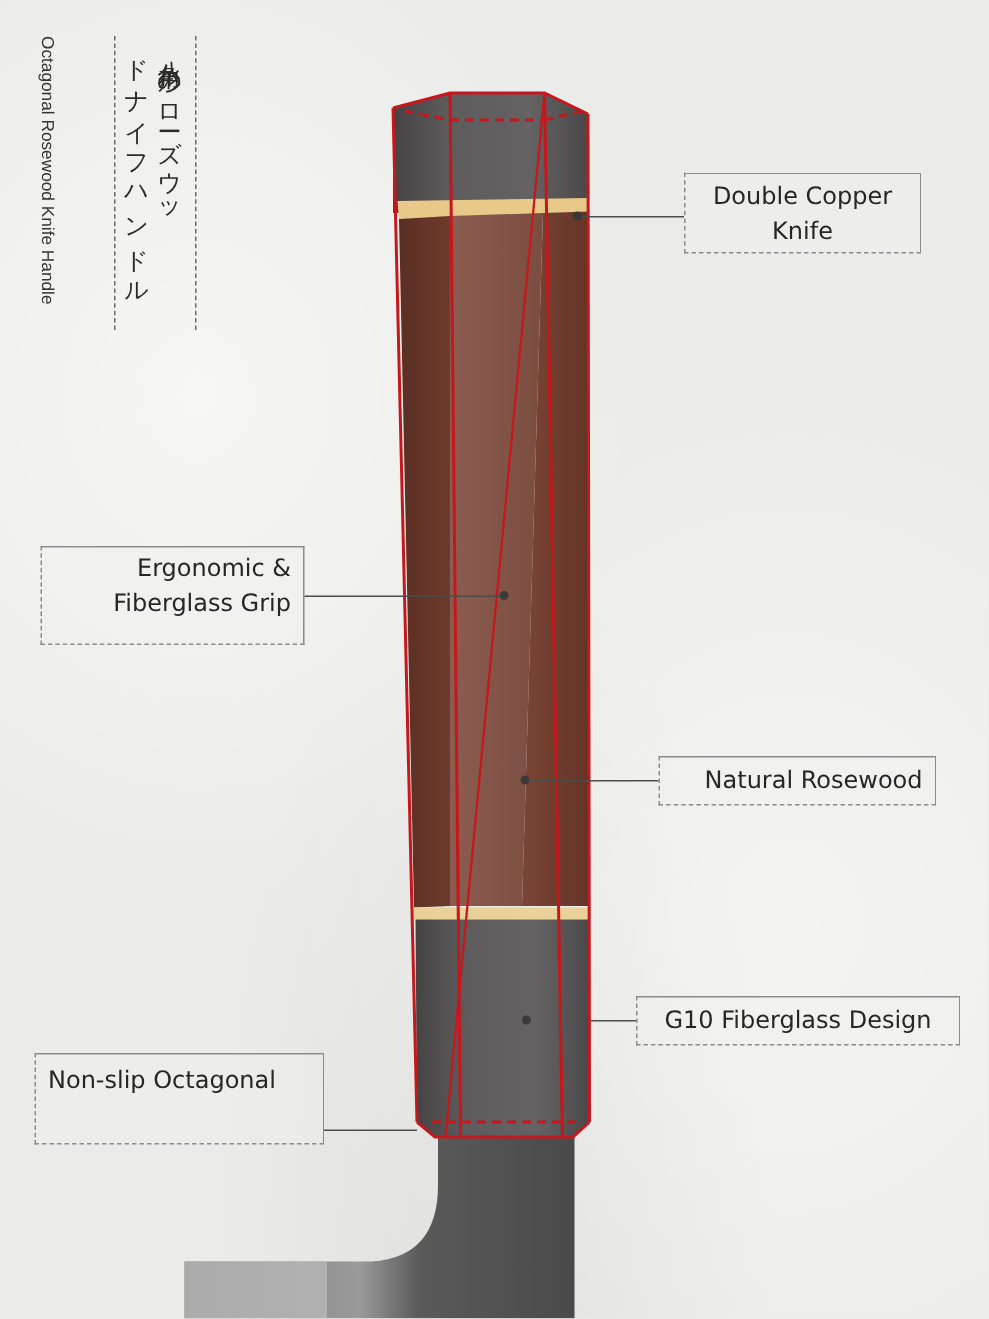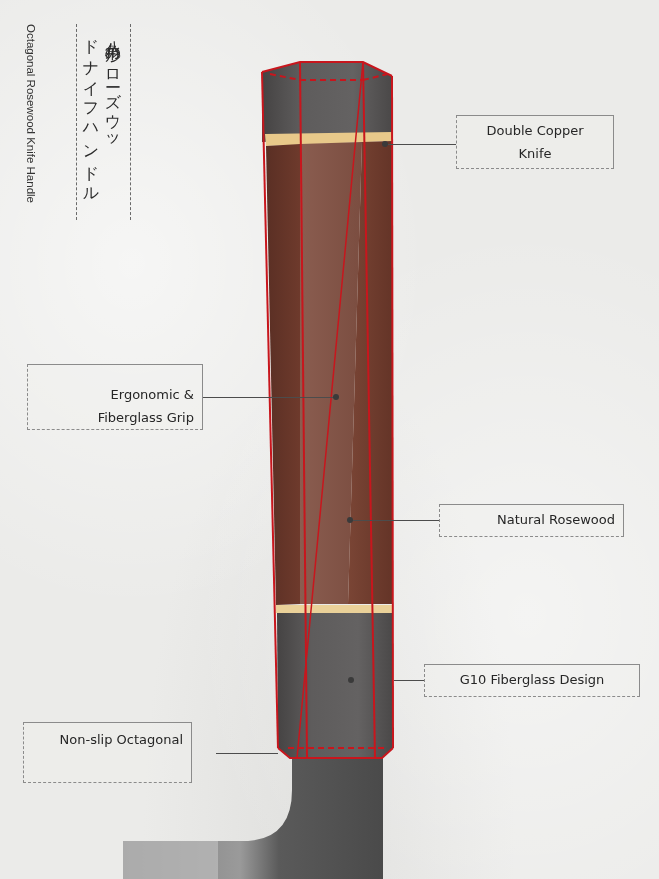--- a/index.html
+++ b/index.html
@@ -18,21 +18,21 @@
     color: #2b2b2b; line-height: 20px; font-family: "DejaVu Serif", serif;
   }
   .vcol.en {
     font-family: "Liberation Sans", sans-serif; font-size: 11.5px;
     letter-spacing: 0; line-height: 14px; color: #333;
   }
 
   .label-box {
     position: absolute; border: 1px solid #8b8b8b;
     font-family: "DejaVu Sans", sans-serif; color: #262626;
-    font-size: 13px; line-height: 23px; padding: 3px 8px;
+    font-size: 16px; line-height: 23px; padding: 3px 8px;
     background: rgba(240,240,238,0.35); box-sizing: border-box;
   }
   .label-box.dashed-left { border-left: 1px dashed #8b8b8b; border-bottom: 1px dashed #8b8b8b; }
   .leader { position: absolute; height: 1px; background: #4c4c4c; }
   .dot { position: absolute; width: 6px; height: 6px; border-radius: 50%; background: #3a3a3a; }
 
   #handle { position: absolute; left: 0; top: 0; }
 </style>
 </head>
 <body>
@@ -102,35 +102,35 @@
   </g>
 </svg>
 
 <div class="dot" style="left:382px;top:141px;"></div>
 <div class="leader" style="left:388px;top:144px;width:68px;"></div>
 <div class="label-box dashed-left" style="left:456px;top:115px;width:158px;height:54px;text-align:center;">
   <div>Double Copper</div>
   <div>Knife</div>
 </div>
 
-<div class="label-box dashed-left" style="left:27px;top:364px;width:176px;height:66px;text-align:right;padding-top:18px;">
+<div class="label-box dashed-left" style="left:27px;top:364px;width:176px;height:66px;text-align:right;padding-top:2px;">
   <div>Ergonomic &amp;</div>
   <div>Fiberglass Grip</div>
 </div>
 <div class="leader" style="left:203px;top:397px;width:133px;"></div>
 <div class="dot" style="left:333px;top:394px;"></div>
 
 <div class="dot" style="left:347px;top:517px;"></div>
 <div class="leader" style="left:353px;top:520px;width:86px;"></div>
 <div class="label-box dashed-left" style="left:439px;top:504px;width:185px;height:33px;text-align:right;">
   <div>Natural Rosewood</div>
 </div>
 
 <div class="dot" style="left:348px;top:677px;"></div>
 <div class="leader" style="left:394px;top:680px;width:30px;"></div>
 <div class="label-box dashed-left" style="left:424px;top:664px;width:216px;height:33px;text-align:center;">
   <div>G10 Fiberglass Design</div>
 </div>
 
-<div class="label-box dashed-left" style="left:23px;top:722px;width:169px;height:61px;text-align:right;padding-top:5px;">
+<div class="label-box dashed-left" style="left:23px;top:702px;width:193px;height:61px;text-align:left;padding-top:5px;">
   <div>Non-slip Octagonal</div>
 </div>
 <div class="leader" style="left:216px;top:753px;width:62px;"></div>
 
 </body></html>

